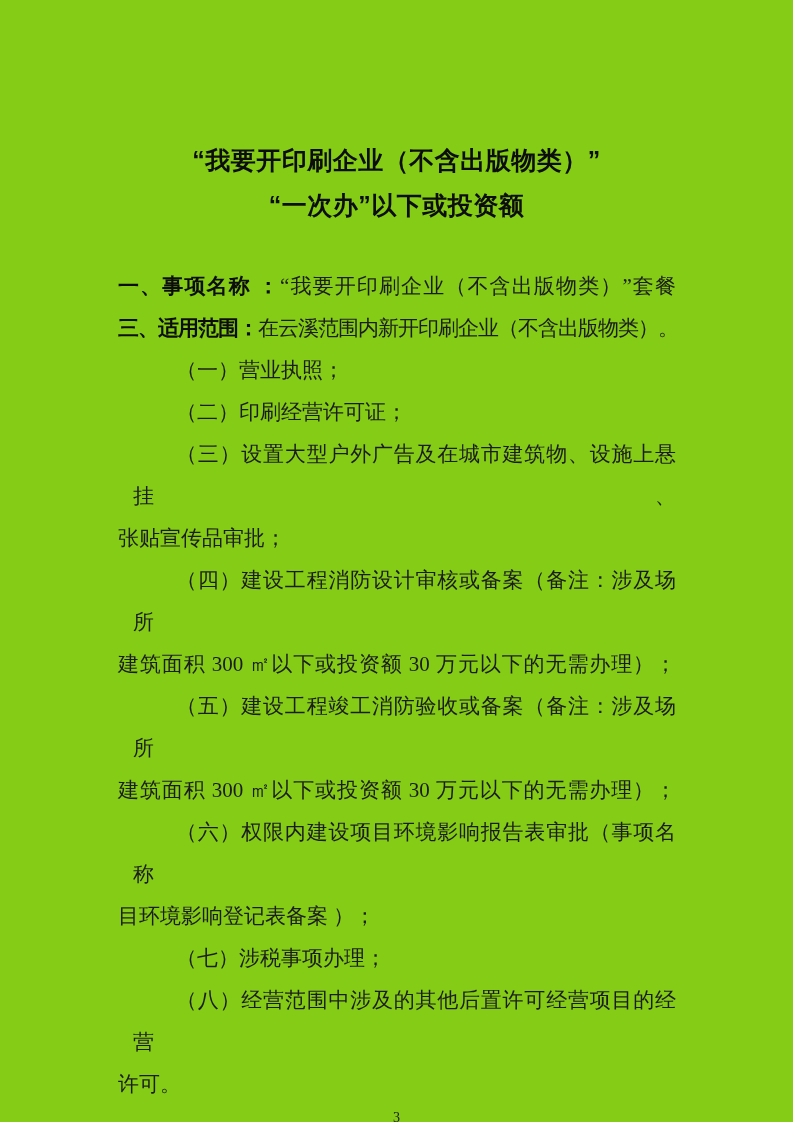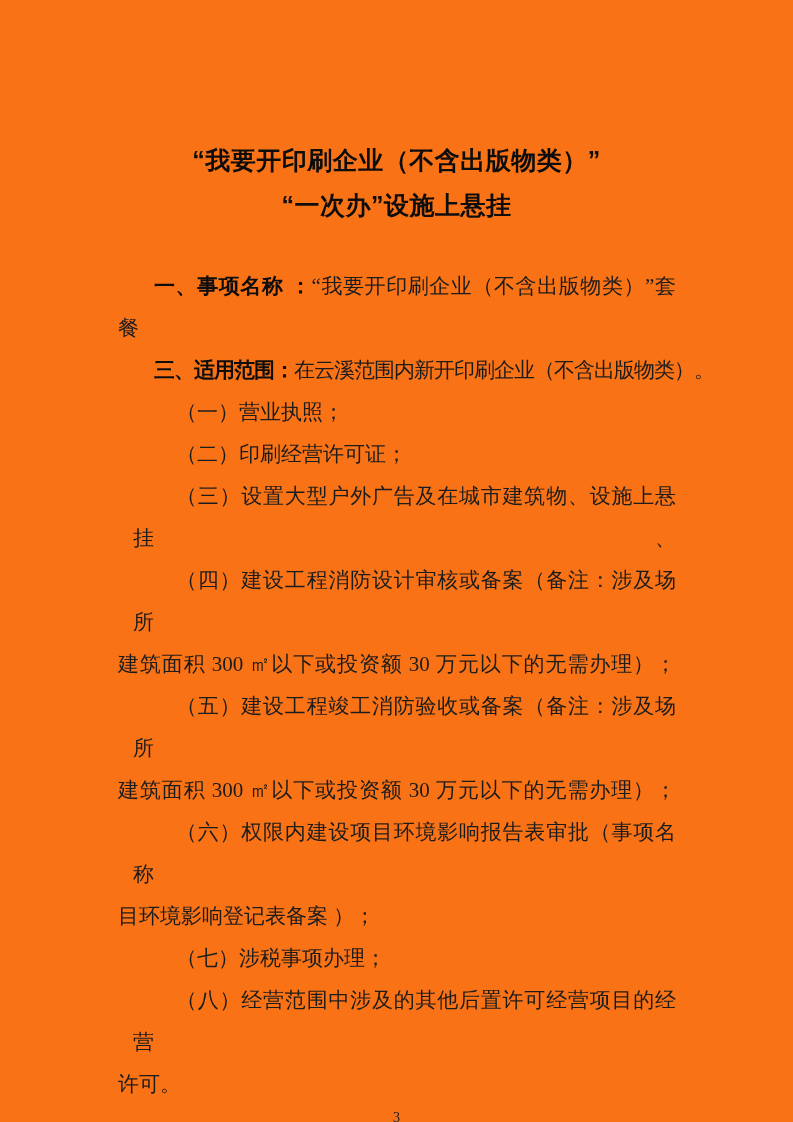--- a/index.html
+++ b/index.html
@@ -1,21 +1,21 @@
 <!DOCTYPE html>
 <html><head>
 <meta charset="utf-8">
 <style>
   * { margin: 0; padding: 0; box-sizing: border-box; }
   html, body { background: #ffffff; }
   .page {
     position: relative;
     width: 793px;
     height: 1122px;
-    background: #f97316;
+    background: #84cc16;
     overflow: hidden;
     color: #1a1a1a;
   }
   .doc-title {
     padding-top: 138px;
     text-align: center;
     font-family: "Liberation Sans", sans-serif;
     font-weight: 700;
     font-size: 25px;
     line-height: 45px;
@@ -38,55 +38,55 @@
   }
   .indent { text-indent: 43px; margin-left: 15px; }
   .tight {
     white-space: nowrap;
     letter-spacing: -1px;
   }
   .hd {
     font-family: "Liberation Sans", sans-serif;
     font-weight: 700;
     color: #0d0d0d;
-    margin-left: 36px;
   }
   .doc-footer {
     margin-top: 4px;
     width: 793px;
     text-align: center;
     font-family: "Liberation Serif", serif;
     font-size: 14px;
     line-height: 18px;
     color: #1c1c1c;
   }
 </style>
 </head>
 <body>
 
 <div class="page">
 
   <header class="doc-title">
     <div class="title-line">“我要开印刷企业（不含出版物类）”</div>
-    <div class="title-line">“一次办”设施上悬挂</div>
+    <div class="title-line">“一次办”以下或投资额</div>
   </header>
 
   <main class="doc-body">
 
     <div class="line fill"><b class="hd">一、事项名称 ：</b><span>“我要开印刷企业（不含出版物类）”套餐</span></div>
 
 
     <div class="line tight"><b class="hd">三、适用范围：</b><span>在云溪范围内新开印刷企业（不含出版物类）。</span></div>
 
 
     <div class="line indent">（一）营业执照；</div>
 
     <div class="line indent">（二）印刷经营许可证；</div>
 
     <div class="line indent fill">（三）设置大型户外广告及在城市建筑物、设施上悬挂、</div>
+    <div class="line">张贴宣传品审批；</div>
 
     <div class="line indent fill">（四）建设工程消防设计审核或备案（备注：涉及场所</div>
     <div class="line fill">建筑面积 300 ㎡以下或投资额 30 万元以下的无需办理）；</div>
 
     <div class="line indent fill">（五）建设工程竣工消防验收或备案（备注：涉及场所</div>
     <div class="line fill">建筑面积 300 ㎡以下或投资额 30 万元以下的无需办理）；</div>
 
     <div class="line indent fill">（六）权限内建设项目环境影响报告表审批（事项名称</div>
     <div class="line">目环境影响登记表备案 ）；</div>
 

